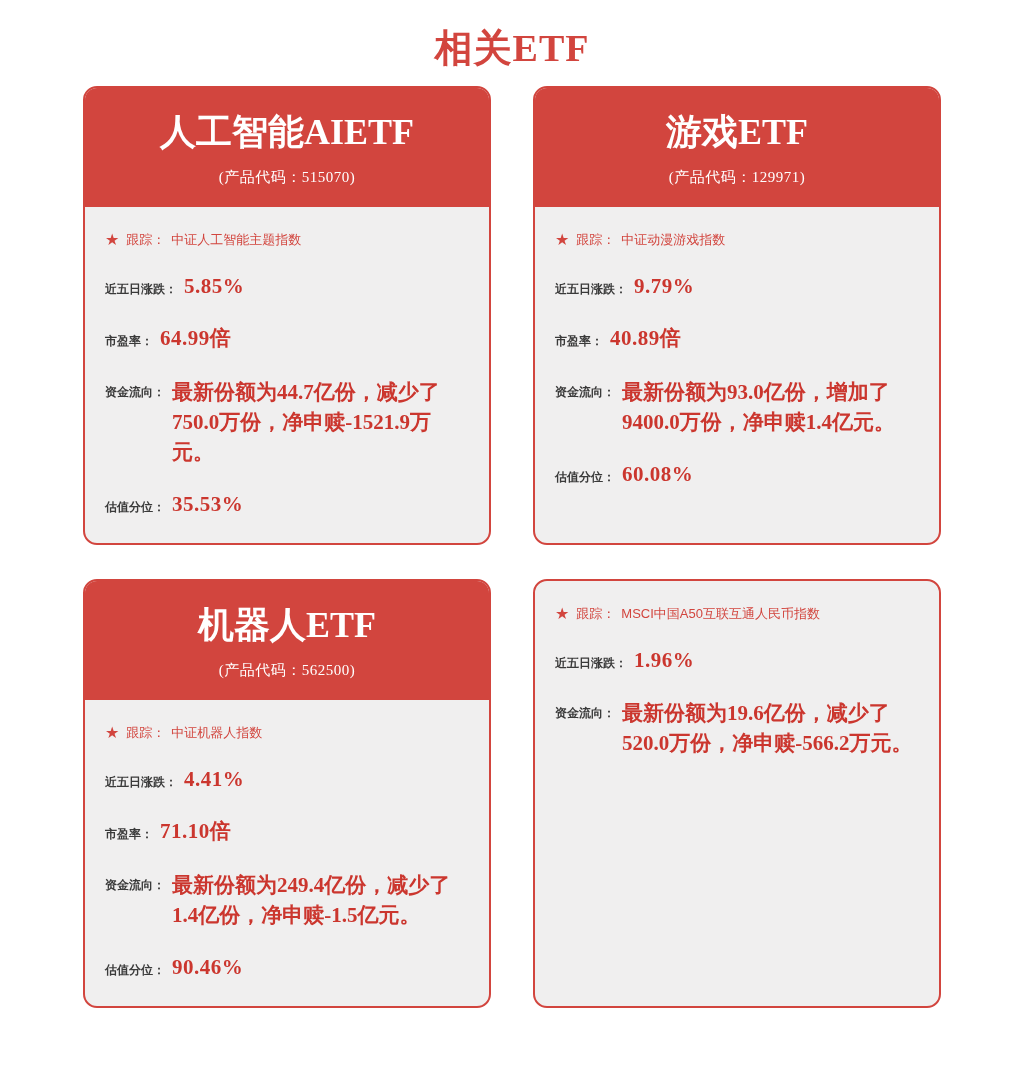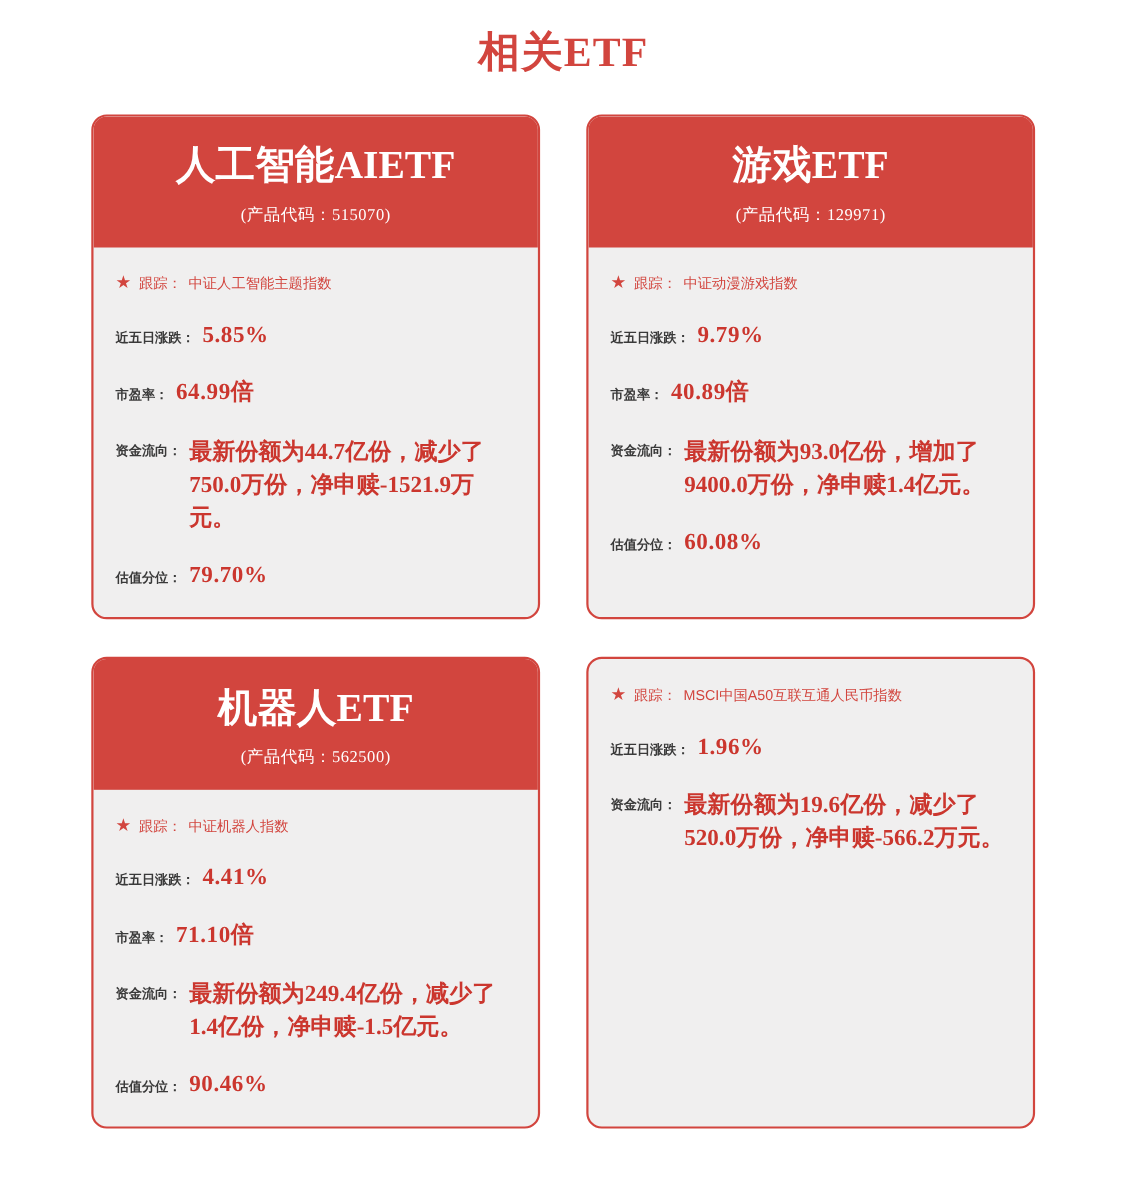--- a/index.html
+++ b/index.html
@@ -28,21 +28,20 @@
     font-weight:700;
     font-family:"Liberation Serif","DejaVu Sans",serif;
     letter-spacing:1px;
   }
   .cards{
     display:grid;
     grid-template-columns:408px 408px;
     column-gap:42px;
     row-gap:34px;
     justify-content:center;
-    margin-top:18px;
   }
   .card{
     border:2px solid var(--red);
     border-radius:14px;
     background:var(--body-bg);
     overflow:hidden;
     display:flex;
     flex-direction:column;
   }
   .card-header{
@@ -133,21 +132,21 @@
       <div class="metric-row">
         <span class="metric-label">市盈率：</span>
         <span class="metric-value">64.99倍</span>
       </div>
       <div class="metric-row flow-row">
         <span class="metric-label">资金流向：</span>
         <span class="metric-value flow">最新份额为44.7亿份，减少了750.0万份，净申赎-1521.9万元。</span>
       </div>
       <div class="metric-row">
         <span class="metric-label">估值分位：</span>
-        <span class="metric-value">79.70%</span>
+        <span class="metric-value">35.53%</span>
       </div>
     </div>
   </section>
 
   <section class="card">
     <header class="card-header">
       <div class="card-title">游戏ETF</div>
       <div class="card-code">(产品代码：129971)</div>
     </header>
     <div class="card-body">

